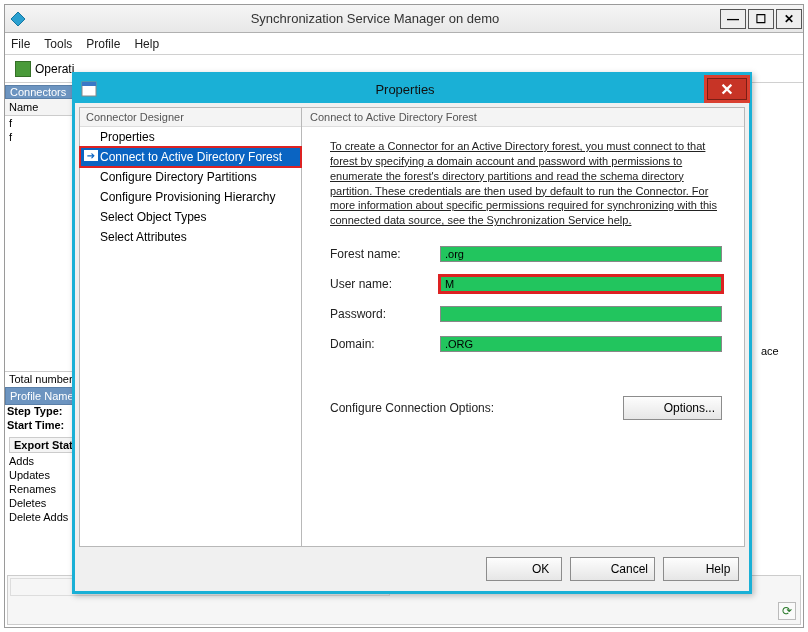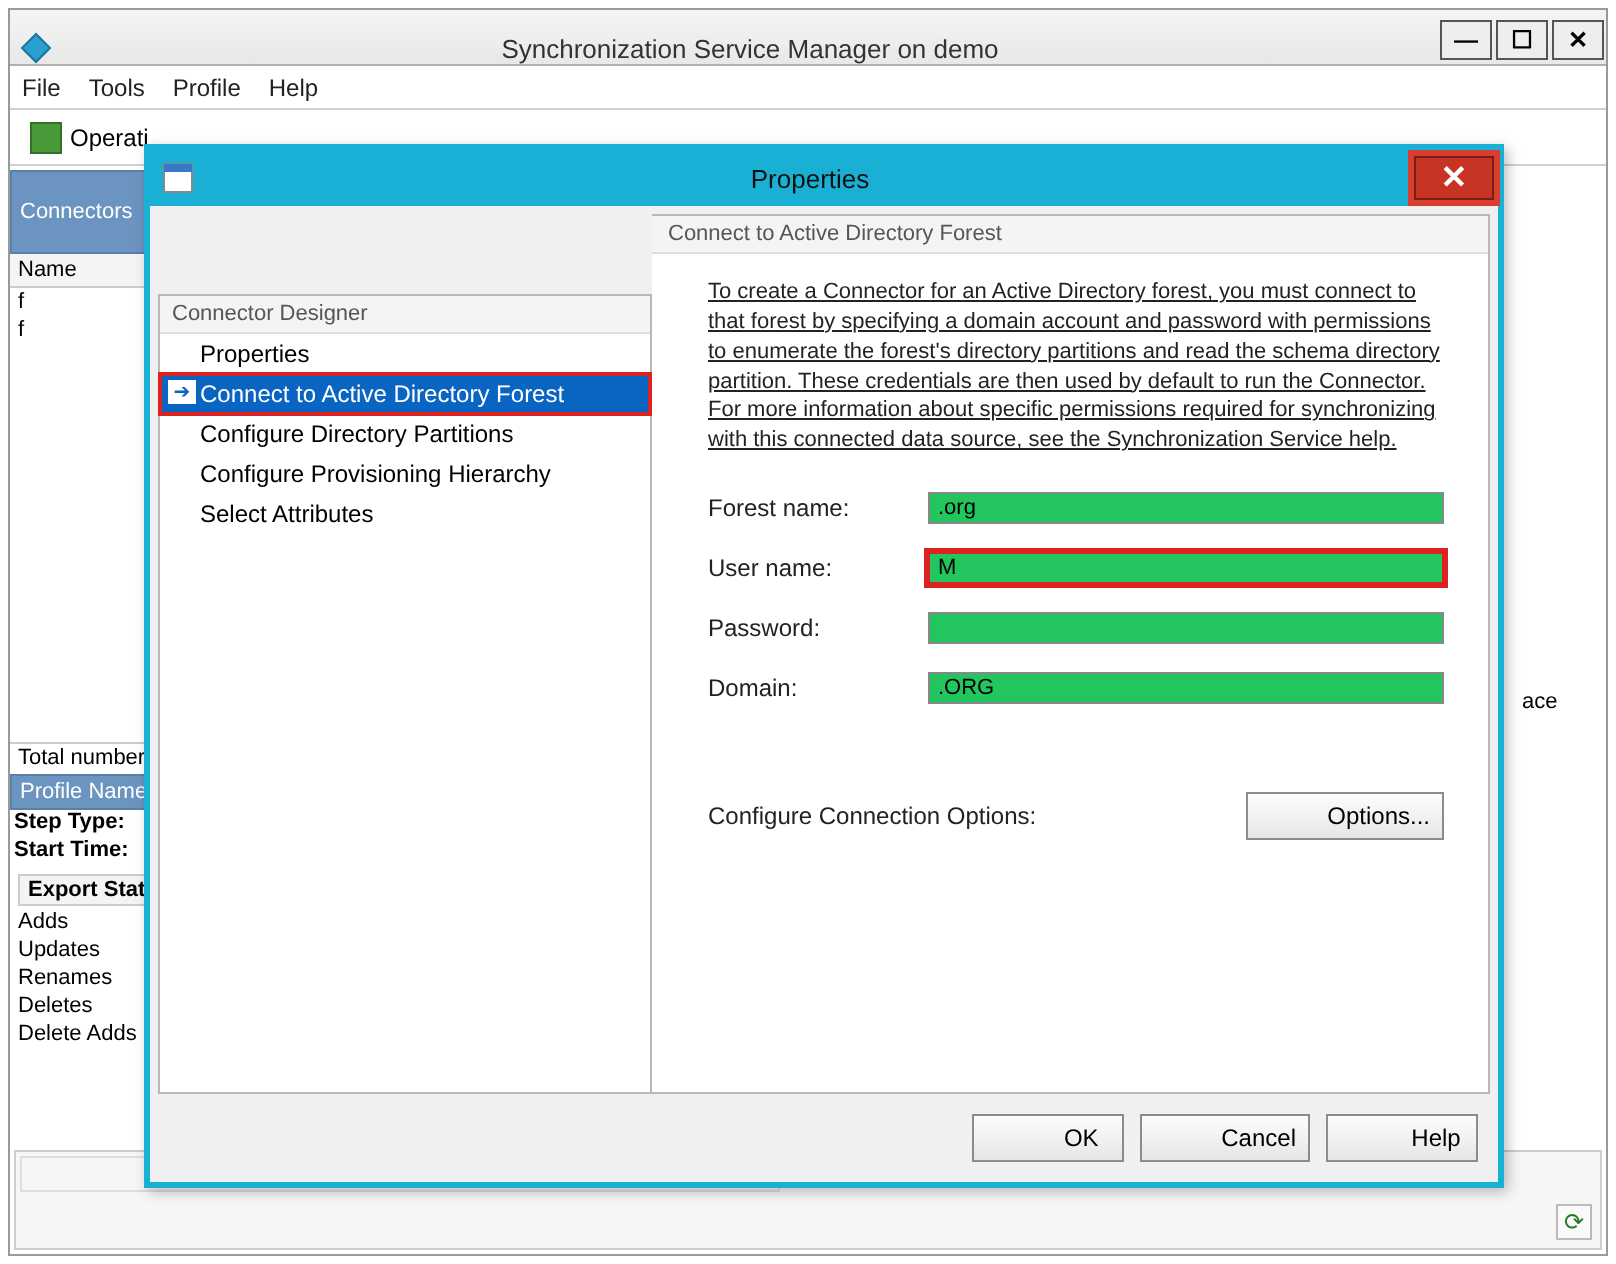--- a/index.html
+++ b/index.html
@@ -2,39 +2,39 @@
 <html><head>
 <meta charset="utf-8">
 <style>
   * { box-sizing: border-box; font-family: "Segoe UI", Tahoma, Arial, sans-serif; }
   body { margin: 0; background: #fff; width: 808px; height: 632px; overflow: hidden; position: relative; }
 
   
   .main-window { position:absolute; left:4px; top:4px; width:800px; height:624px;
                  border:1px solid #9a9a9a; background:#fff; }
   .main-titlebar { height:28px; background:linear-gradient(#f5f5f5,#e8e8e8);
-                   border-bottom:1px solid #b0b0b0; display:flex; align-items:flex-end; }
+                   border-bottom:1px solid #b0b0b0; display:flex; align-items:center; }
   .main-titlebar .icon-slot { width:26px; display:flex; justify-content:center; }
   .main-titlebar .title { flex:1; text-align:center; font-size:13px; color:#333; }
   .winbtns { display:flex; }
   .winbtn { width:26px; height:20px; margin:2px 1px; border:1px solid #555; background:#eee;
             display:flex; align-items:center; justify-content:center; font-size:12px; font-weight:bold; }
 
   .menubar { height:22px; border-bottom:1px solid #d0d0d0; display:flex; align-items:center;
              padding:0 6px; gap:14px; font-size:12px; color:#222; }
 
   .toolbar { height:28px; border-bottom:1px solid #d0d0d0; display:flex; align-items:center;
              padding:0 4px; gap:8px; font-size:12px; }
   .tool-tab { display:flex; align-items:center; gap:4px; padding:2px 6px; }
   .sq-icon { width:16px; height:16px; display:inline-block; }
   .sq-green { background:#4a9a3a; border:1px solid #357028; }
 
   
   .conn-panel { position:absolute; left:0; top:80px; width:90px; }
-  .conn-hdr { background:#6c94c0; color:#fff; font-size:11px; padding:14px 4px; border:1px solid #5a7fa8; }
+  .conn-hdr { background:#6c94c0; color:#fff; font-size:11px; padding:0 4px; border:1px solid #5a7fa8; }
   .conn-th { font-size:11px; padding:2px 4px; border-bottom:1px solid #ccc; background:#f4f4f4; }
   .conn-cell { font-size:11px; padding:1px 4px; }
 
   .total-row { position:absolute; left:0; top:366px; width:80px; font-size:11px;
                border-top:1px solid #ccc; padding:1px 4px; }
 
   .profile-hdr { position:absolute; left:0; top:382px; width:80px; background:#6c94c0; color:#fff;
                  font-size:11px; padding:2px 4px; border:1px solid #5a7fa8; }
   .kv { position:absolute; left:2px; width:80px; font-size:11px; font-weight:bold; }
 
@@ -53,21 +53,21 @@
   .dialog { position:absolute; left:72px; top:72px; width:680px; height:522px;
             border:3px solid #1ab0d6; background:#f0f0f0; box-shadow:2px 2px 6px rgba(0,0,0,.25); }
   .dlg-title { height:28px; background:#1ab0d6; display:flex; align-items:center; }
   .dlg-title .icon-slot { width:28px; display:flex; justify-content:center; }
   .dlg-title .title { flex:1; text-align:center; font-size:13px; color:#111; }
   .dlg-close { width:40px; height:22px; margin-right:2px; background:#c73426; border:1px solid #7a1e15;
                display:flex; align-items:center; justify-content:center; color:#fff; font-weight:bold;
                box-shadow:0 0 0 3px #d93f30; }
 
   .dlg-body { position:absolute; left:4px; top:32px; right:4px; bottom:44px; display:flex; }
-  .designer { width:247px; border:1px solid #b8b8b8; background:#fff;margin-top:40px; }
+  .designer { width:223px; border:1px solid #b8b8b8; background:#fff; }
   .designer-hdr { font-size:11px; color:#555; padding:3px 6px; background:#f4f4f4; border-bottom:1px solid #ddd; }
   .nav-item { font-size:12px; padding:3px 8px 3px 20px; position:relative; white-space:nowrap; cursor:default; }
   .nav-item.sel { background:#0a64c2; color:#fff; outline:2px solid #d22; outline-offset:-1px; }
   .nav-item.sel::before { content:"➔"; position:absolute; left:4px; color:#0a64c2; background:#fff;
                           width:14px; text-align:center; font-size:10px; }
 
   .content { flex:1; border:1px solid #b8b8b8; border-left:none; background:#fff; padding:0; }
   .content-hdr { font-size:11px; color:#555; padding:3px 8px; background:#f4f4f4; border-bottom:1px solid #ddd; }
   .content-body { padding:12px 22px 12px 28px; font-size:11px; color:#222; }
   .intro { font-size:11px; line-height:1.35; margin-bottom:18px;text-decoration:underline; }
@@ -158,20 +158,21 @@
     <div class="dlg-close">✕</div>
   </div>
 
   <div class="dlg-body">
     <div class="designer">
       <div class="designer-hdr">Connector Designer</div>
       <div class="nav-item">Properties</div>
       <div class="nav-item sel">Connect to Active Directory Forest</div>
       <div class="nav-item">Configure Directory Partitions</div>
       <div class="nav-item">Configure Provisioning Hierarchy</div>
+      <div class="nav-item">Select Object Types</div>
       <div class="nav-item">Select Attributes</div>
     </div>
 
     <div class="content">
       <div class="content-hdr">Connect to Active Directory Forest</div>
       <div class="content-body">
         <div class="intro">To create a Connector for an Active Directory forest, you must connect to that forest by specifying a domain account and password with permissions to enumerate the forest's directory partitions and read the schema directory partition. These credentials are then used by default to run the Connector. For more information about specific permissions required for synchronizing with this connected data source, see the Synchronization Service help.</div>
 
         <div class="form-row">
           <label>Forest name:</label>

